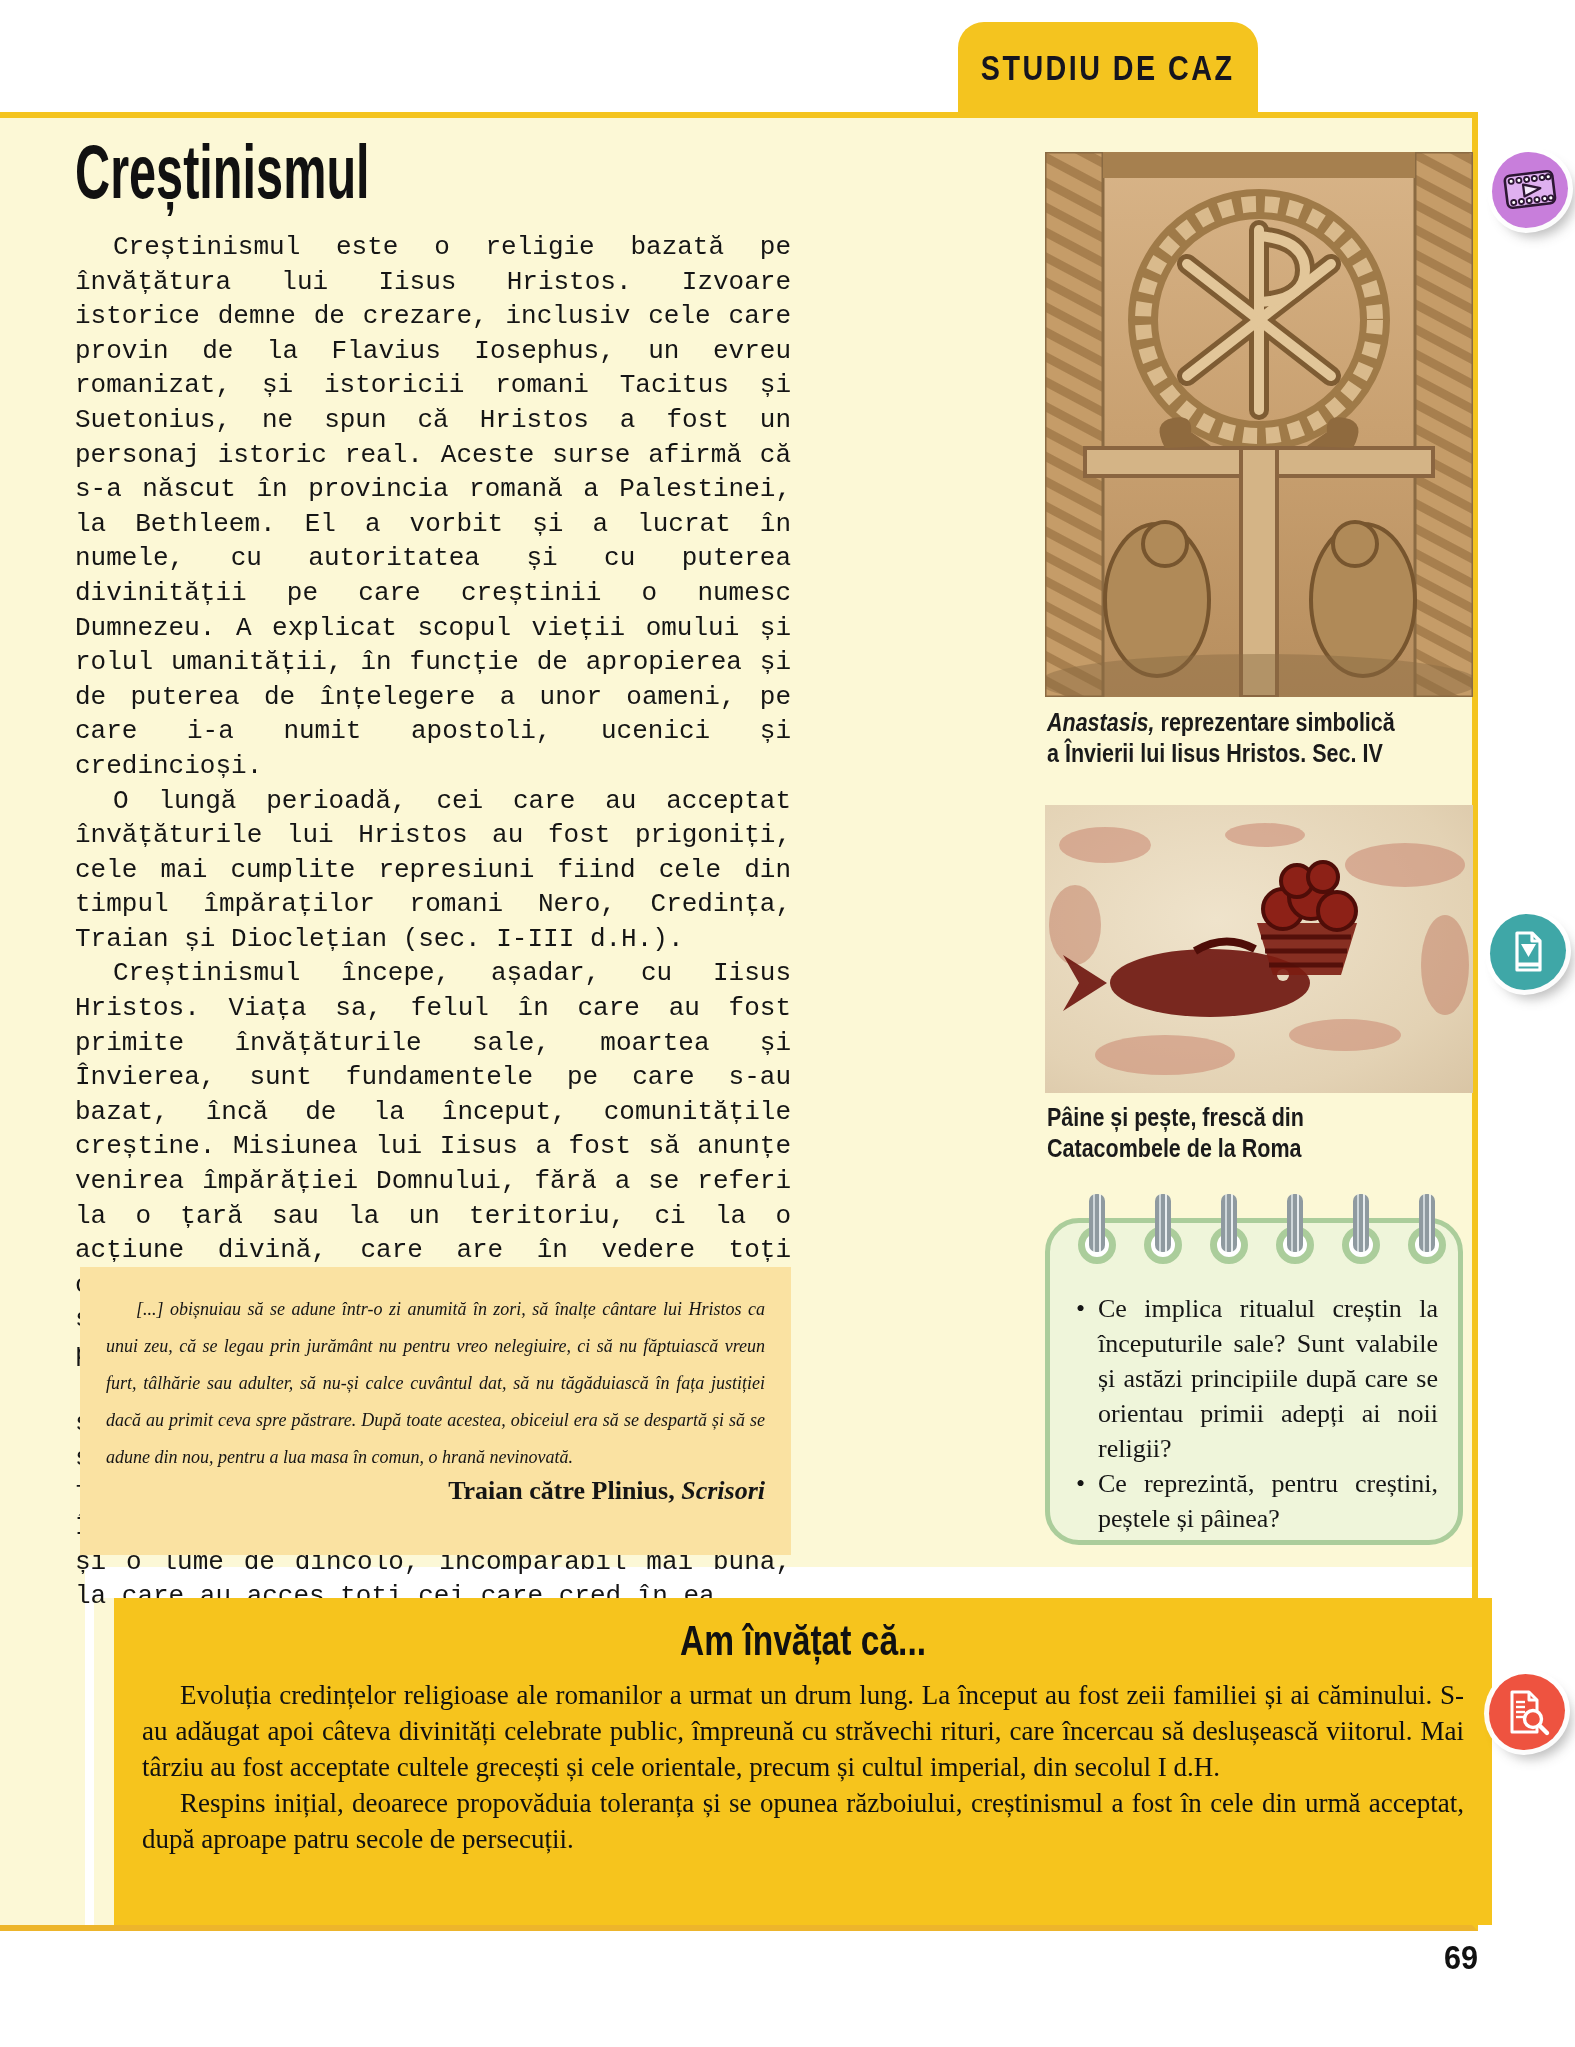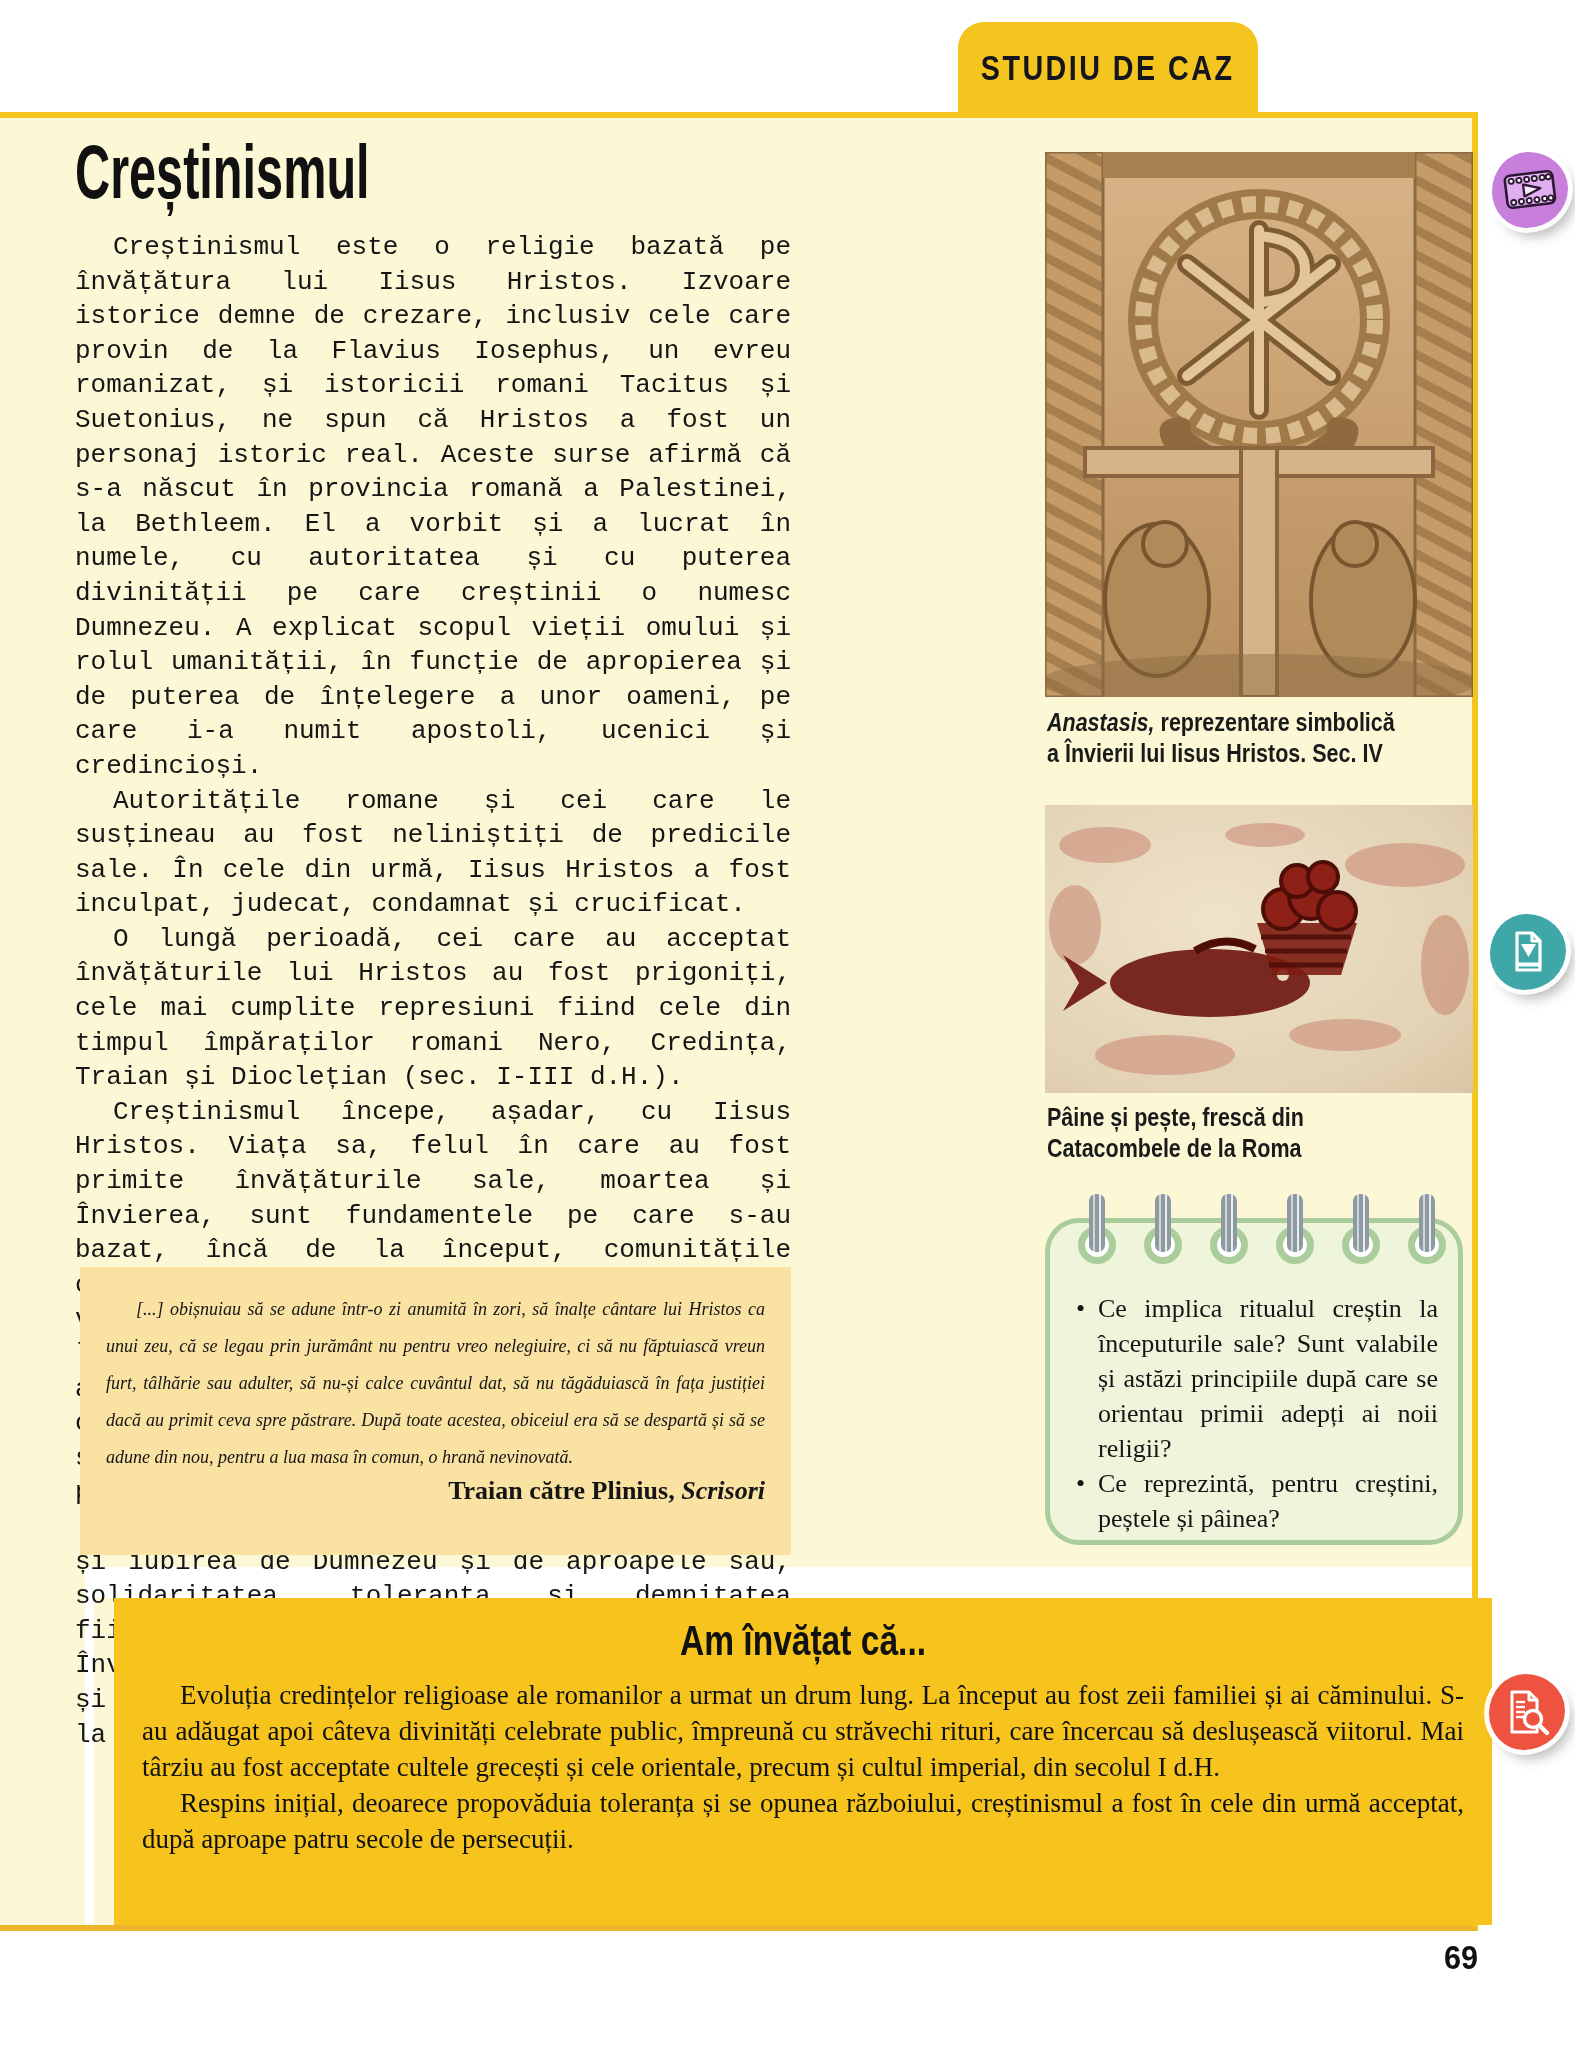--- a/index.html
+++ b/index.html
@@ -72,21 +72,20 @@
   <div class="gap-top"></div>
   <div class="gap-left"></div>
 
   <div class="tab">
     <span>STUDIU DE CAZ</span>
   </div>
 
   <div class="col-left">
     <h1 class="title">Creștinismul</h1>
     <p>Creștinismul este o religie bazată pe învățătura lui Iisus Hristos. Izvoare istorice demne de crezare, inclusiv cele care provin de la Flavius Iosephus, un evreu romanizat, și istoricii romani Tacitus și Suetonius, ne spun că Hristos a fost un personaj istoric real. Aceste surse afirmă că s-a născut în provincia romană a Palestinei, la Bethleem. El a vorbit și a lucrat în numele, cu autoritatea și cu puterea divinității pe care creștinii o numesc Dumnezeu. A explicat scopul vieții omului și rolul umanității, în funcție de apropierea și de puterea de înțelegere a unor oameni, pe care i-a numit apostoli, ucenici și credincioși.</p>
-    <p>Autoritățile romane și cei care le susțineau au fost neliniștiți de predicile sale. În cele din urmă, Iisus Hristos a fost inculpat, judecat, condamnat și crucificat.</p>
     <p>O lungă perioadă, cei care au acceptat învățăturile lui Hristos au fost prigoniți, cele mai cumplite represiuni fiind cele din timpul împăraților romani Nero, Credința, Traian și Dioclețian (sec. I-III d.H.).</p>
     <p>Creștinismul începe, așadar, cu Iisus Hristos. Viața sa, felul în care au fost primite învățăturile sale, moartea și Învierea, sunt fundamentele pe care s-au bazat, încă de la început, comunitățile creștine. Misiunea lui Iisus a fost să anunțe venirea împărăției Domnului, fără a se referi la o țară sau la un teritoriu, ci la o acțiune divină, care are în vedere toți oamenii. Credința și iubirea de Dumnezeu, dar și iubirea de aproape, devin astfel principalele porunci ale creștinismului.</p>
     <p>Creștinismul l-a învățat pe omul antic mila și iubirea de Dumnezeu și de aproapele său, solidaritatea, toleranța și demnitatea ființei umane, indiferent de statutul social. Învierea Mântuitorului era dovada că există și o lume de dincolo, incomparabil mai bună, la care au acces toți cei care cred în ea.</p>
   </div>
 
   <div class="quote-box">
     <p class="qtext">[...] obișnuiau să se adune într-o zi anumită în zori, să înalțe cântare lui Hristos ca unui zeu, că se legau prin jurământ nu pentru vreo nelegiuire, ci să nu făptuiască vreun furt, tâlhărie sau adulter, să nu-și calce cuvântul dat, să nu tăgăduiască în fața justiției dacă au primit ceva spre păstrare. După toate acestea, obiceiul era să se despartă și să se adune din nou, pentru a lua masa în comun, o hrană nevinovată.</p>
     <div class="attr">
       <span>Traian către Plinius,</span>
       <span class="work">Scrisori</span>

